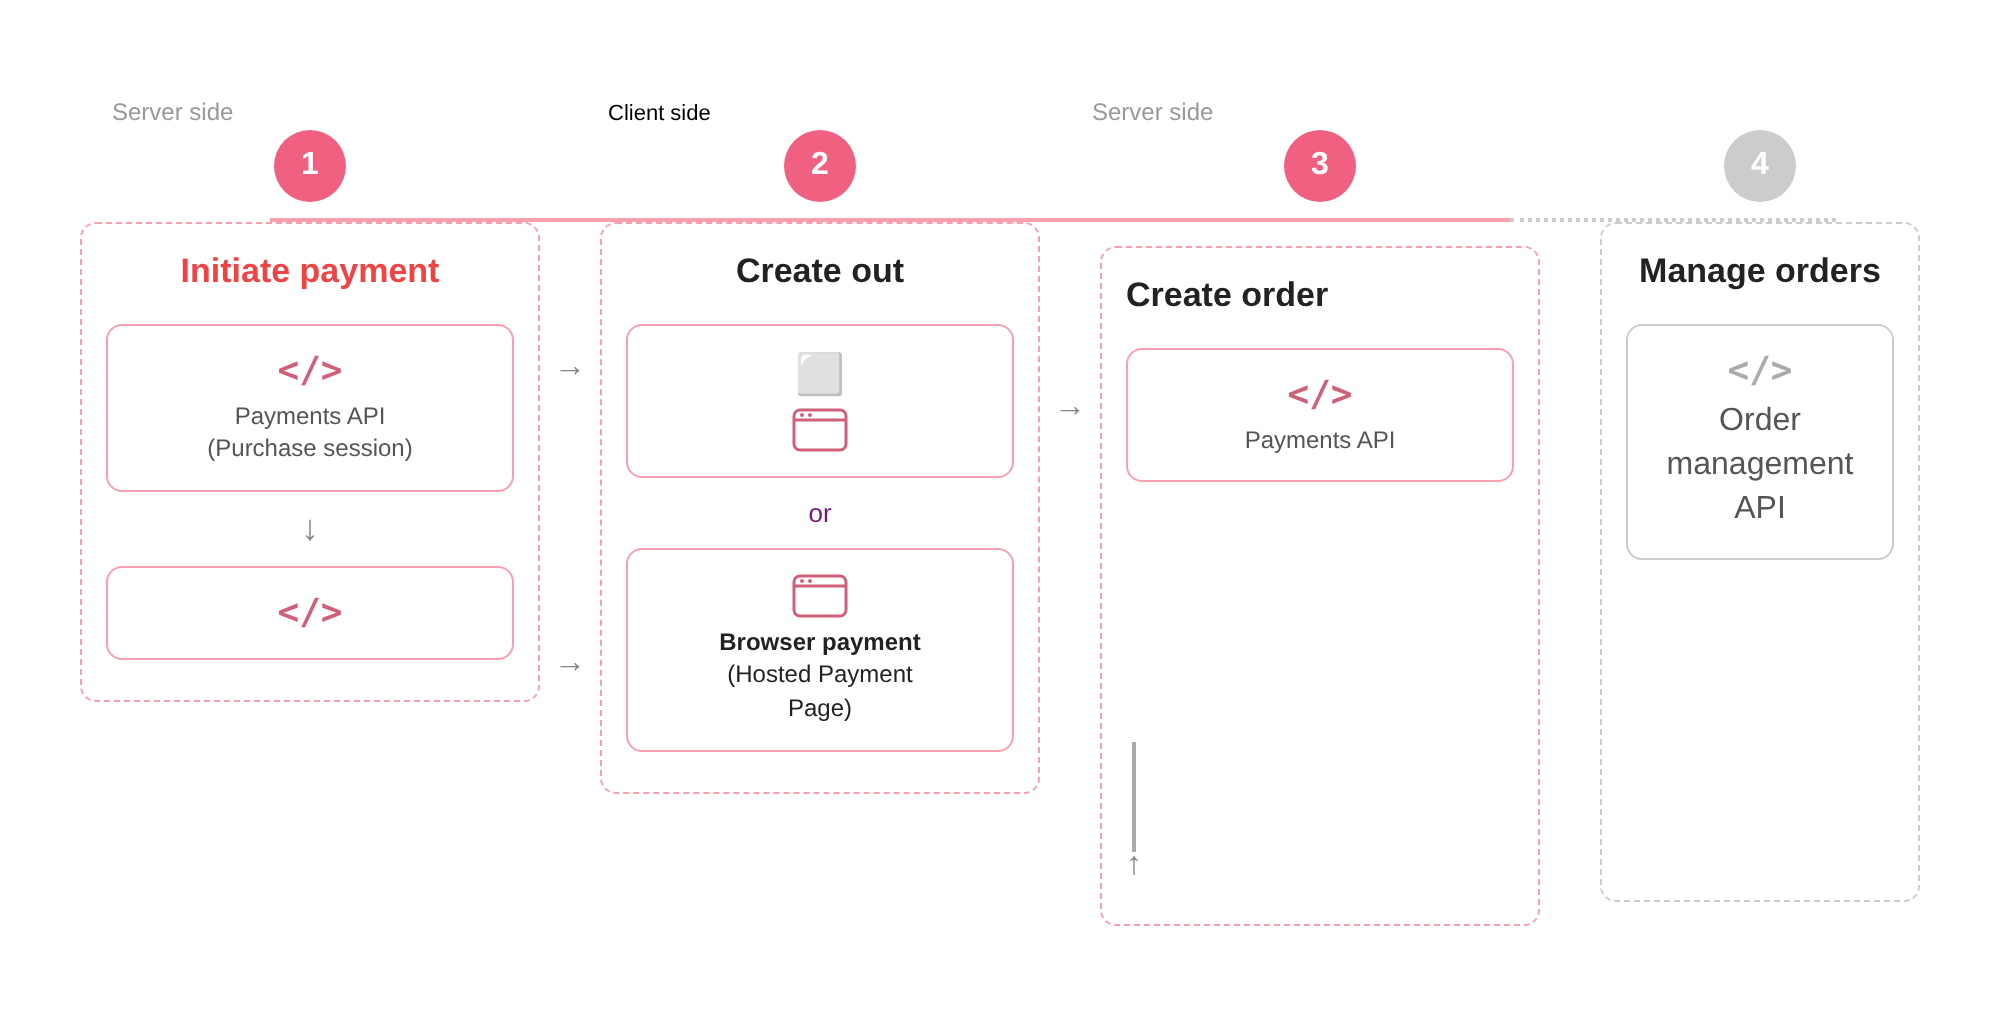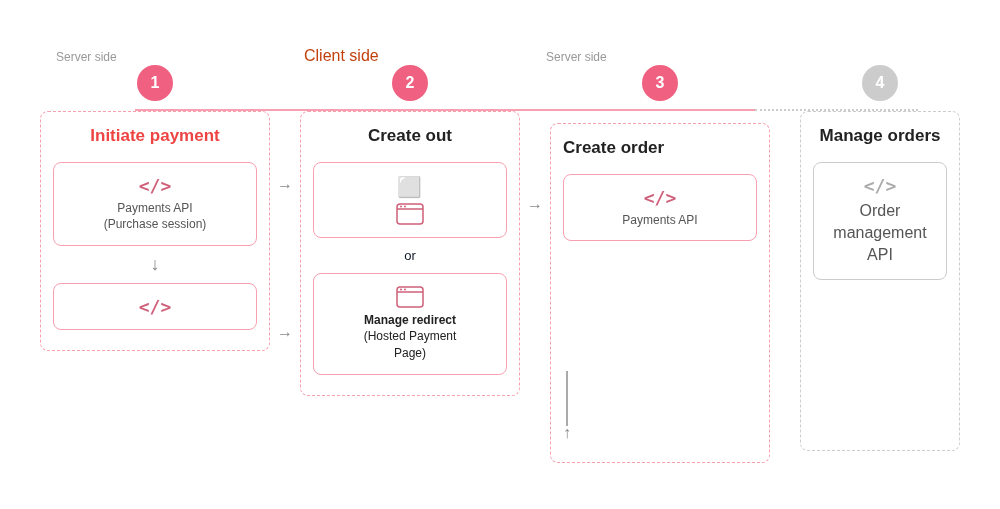--- a/index.html
+++ b/index.html
@@ -23,21 +23,21 @@
 <body>
 
 <div class="diagram-wrapper">
   <div style="display:flex; width:100%; position:relative;">
 
     <div style="position:absolute; top:0; left:0; width:240px; text-align:left;">
       <span style="font-size:12px;color:#999;padding-left:16px;">Server side</span>
     </div>
 
     <div style="position:absolute; top:0; left:248px; width:230px; text-align:left;">
-      <span style="font-size:16px;color:#c2410c;padding-left:16px;text-align:center;">Client side</span>
+      <span style="font-size:11px;color:#000000;padding-left:16px;text-align:center;">Client side</span>
     </div>
 
     <div style="position:absolute; top:0; left:490px; width:230px; text-align:left;">
       <span style="font-size:12px;color:#999;padding-left:16px;">Server side</span>
     </div>
   </div>
 
   <div style="display:flex; width:100%; margin-top:18px; align-items:flex-start; gap:0;">
 
     <div style="display:flex; flex-direction:column; align-items:center; width:230px; flex-shrink:0;">
@@ -82,30 +82,30 @@
           <div style="display:inline-block;position:relative;">
             <svg width="28" height="22" viewBox="0 0 28 22" style="display:block;margin:0 auto;">
               <rect x="1" y="1" width="26" height="20" rx="3" fill="none" stroke="#d0607a" stroke-width="1.5"></rect>
               <line x1="1" y1="6" x2="27" y2="6" stroke="#d0607a" stroke-width="1.5"></line>
               <circle cx="5" cy="3.5" r="1" fill="#d0607a"></circle>
               <circle cx="9" cy="3.5" r="1" fill="#d0607a"></circle>
             </svg>
           </div>
         </div>
 
-        <div style="font-size:13px;color:#0f172a;margin:10px 0;">or</div>
+        <div style="font-size:13px;color:#701a75;margin:10px 0;">or</div>
 
         <div style="border:1.5px solid #f8a0b0;border-radius:8px;padding:12px 10px;text-align:center;width:100%;display:flex;flex-direction:column;align-items:center;gap:4px;">
           <svg width="28" height="22" viewBox="0 0 28 22" style="display:block;margin:0 auto;">
             <rect x="1" y="1" width="26" height="20" rx="3" fill="none" stroke="#d0607a" stroke-width="1.5"></rect>
             <line x1="1" y1="6" x2="27" y2="6" stroke="#d0607a" stroke-width="1.5"></line>
             <circle cx="5" cy="3.5" r="1" fill="#d0607a"></circle>
             <circle cx="9" cy="3.5" r="1" fill="#d0607a"></circle>
           </svg>
-          <span style="font-size:12px;color:#222;line-height:1.4;"><strong>Manage redirect</strong><br>(Hosted Payment<br>Page)</span>
+          <span style="font-size:12px;color:#222;line-height:1.4;"><strong>Browser payment</strong><br>(Hosted Payment<br>Page)</span>
         </div>
       </div>
     </div>
 
     <div style="display:flex;flex-direction:column;align-items:center;width:30px;flex-shrink:0;padding-top:56px;margin-top:54px;">
       <span style="color:#888;font-size:16px;margin-top:20px;">→</span>
     </div>
 
     <div style="display:flex;flex-direction:column;align-items:center;width:220px;flex-shrink:0;">
       <div style="width:36px;height:36px;border-radius:50%;background:#f06080;color:#fff;display:flex;align-items:center;justify-content:center;font-size:16px;font-weight:700;margin-bottom:10px;">

